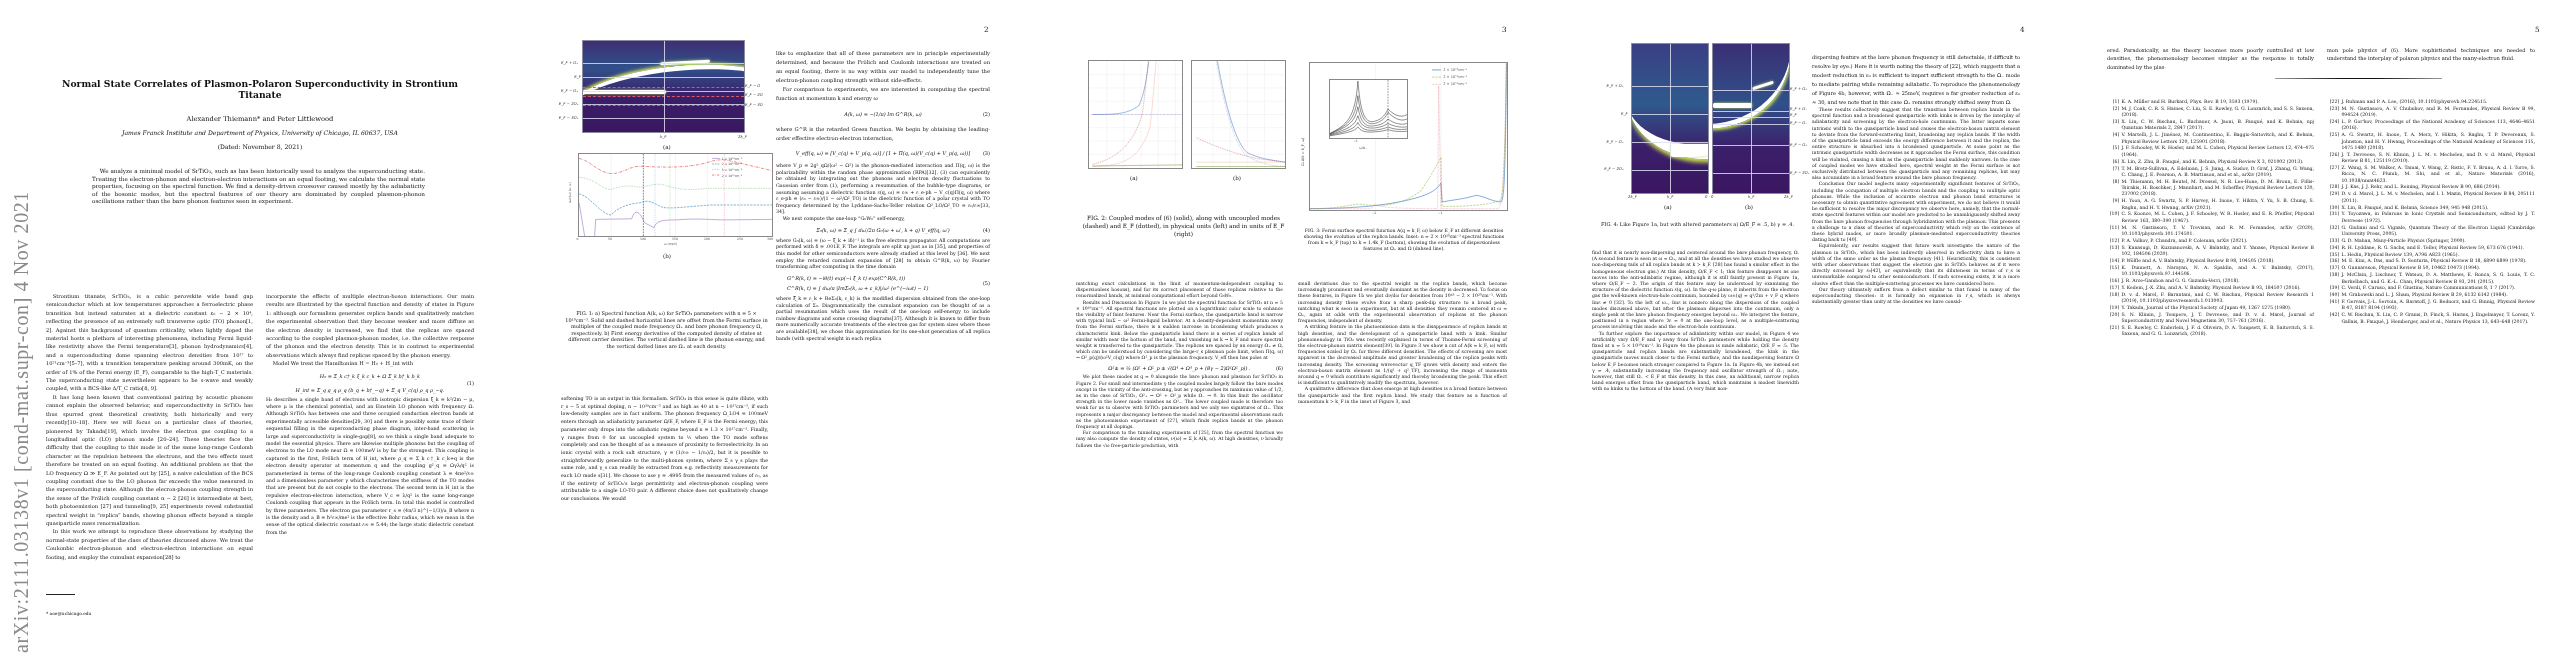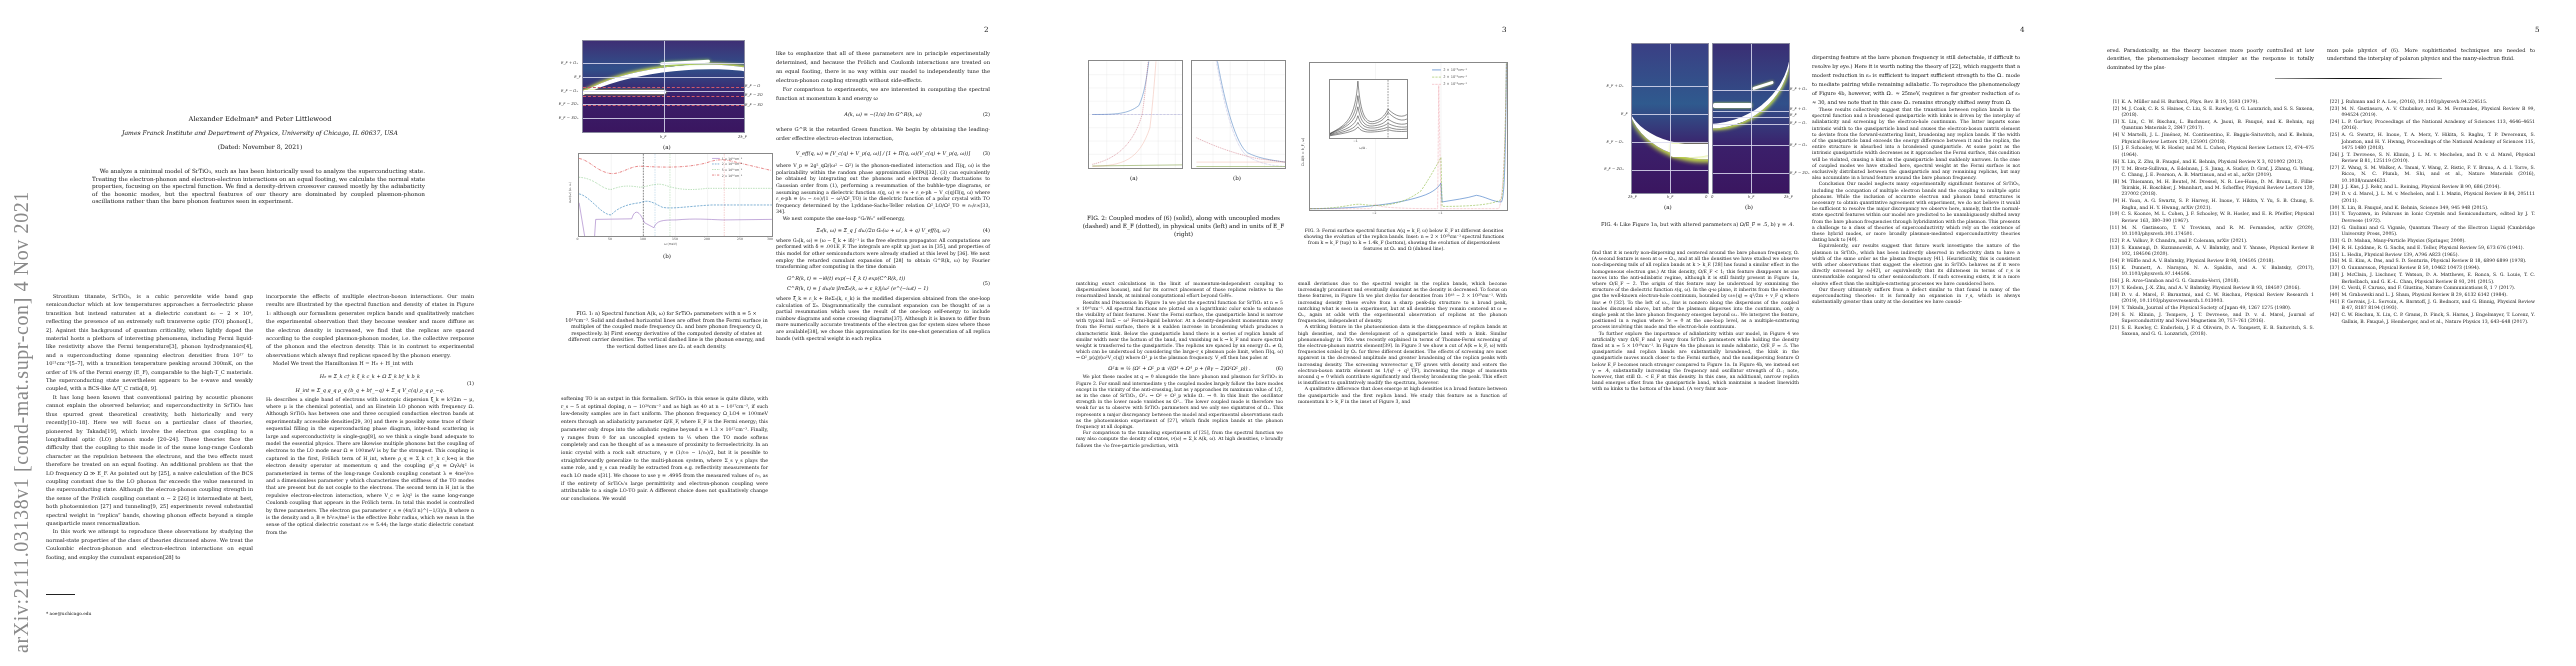--- a/index.html
+++ b/index.html
@@ -37,21 +37,22 @@
   .ref .rt{flex:1;}
   .sep{position:absolute;top:61px;height:1.7px;background:linear-gradient(to right,#999,#111 40%,#111 60%,#999);}
 </style>
 </head>
 <body>
 
 <div class="page" style="left:0;">
   <div class="stamp">
       <span>arXiv:2111.03138v1  [cond-mat.supr-con]  4 Nov 2021</span>
     </div>
-  <div class="authors">Alexander Edelman* and Peter Littlewood</div>
+  <div class="title">Normal State Correlates of Plasmon-Polaron Superconductivity in Strontium Titanate</div>
+  <div class="authors">Alexander Thiemann* and Peter Littlewood</div>
   <div class="affil">James Franck Institute and Department of Physics, University of Chicago, IL 60637, USA</div>
   <div class="dated">(Dated: November 8, 2021)</div>
   <div class="abstract">We analyze a minimal model of SrTiO₃, such as has been historically used to analyze the superconducting state. Treating the electron-phonon and electron-electron interactions on an equal footing, we calculate the normal state properties, focusing on the spectral function. We find a density-driven crossover caused mostly by the adiabaticity of the bosonic modes, but the spectral features of our theory are dominated by coupled plasmon-phonon oscillations rather than the bare phonon features seen in experiment.</div>
 
   <div class="col" style="left:46px;top:292px;width:207px;font-size:5.2px;line-height:8.4px;">
     <p>Strontium titanate, SrTiO₃, is a cubic perovskite wide band gap semiconductor which at low temperatures approaches a ferroelectric phase transition but instead saturates at a dielectric constant ε₀ ∼ 2 × 10⁴, reflecting the presence of an extremely soft transverse optic (TO) phonon[1, 2]. Against this background of quantum criticality, when lightly doped the material hosts a plethora of interesting phenomena, including Fermi liquid-like resistivity above the Fermi temperature[3], phonon hydrodynamics[4], and a superconducting dome spanning electron densities from 10¹⁷ to 10²¹cm⁻³[5–7], with a transition temperature peaking around 300mK, on the order of 1% of the Fermi energy (E_F), comparable to the high-T_C materials. The superconducting state nevertheless appears to be s-wave and weakly coupled, with a BCS-like Δ/T_C ratio[8, 9].</p>
     <p>It has long been known that conventional pairing by acoustic phonons cannot explain the observed behavior, and superconductivity in SrTiO₃ has thus spurred great theoretical creativity, both historically and very recently[10–18]. Here we will focus on a particular class of theories, pioneered by Takada[19], which involve the electron gas coupling to a longitudinal optic (LO) phonon mode [20–24]. These theories face the difficulty that the coupling to this mode is of the same long-range Coulomb character as the repulsion between the electrons, and the two effects must therefore be treated on an equal footing. An additional problem as that the LO frequency Ω ≫ E_F. As pointed out by [25], a naive calculation of the BCS coupling constant due to the LO phonon far exceeds the value measured in the superconducting state. Although the elecron-phonon coupling strength in the sense of the Frölich coupling constant α ∼ 2 [26] is intermediate at best, both photoemission [27] and tunneling[9, 25] experiments reveal substantial spectral weight in “replica” bands, showing phonon effects beyond a simple quasiparticle mass renormalization.</p>
     <p>In this work we attempt to reproduce these observations by studying the normal-state properties of the class of theories discussed above. We treat the Coulombic electron-phonon and electron-electron interactions on equal footing, and employ the cumulant expansion[28] to</p>
   </div>
   <div class="footrule"></div>

